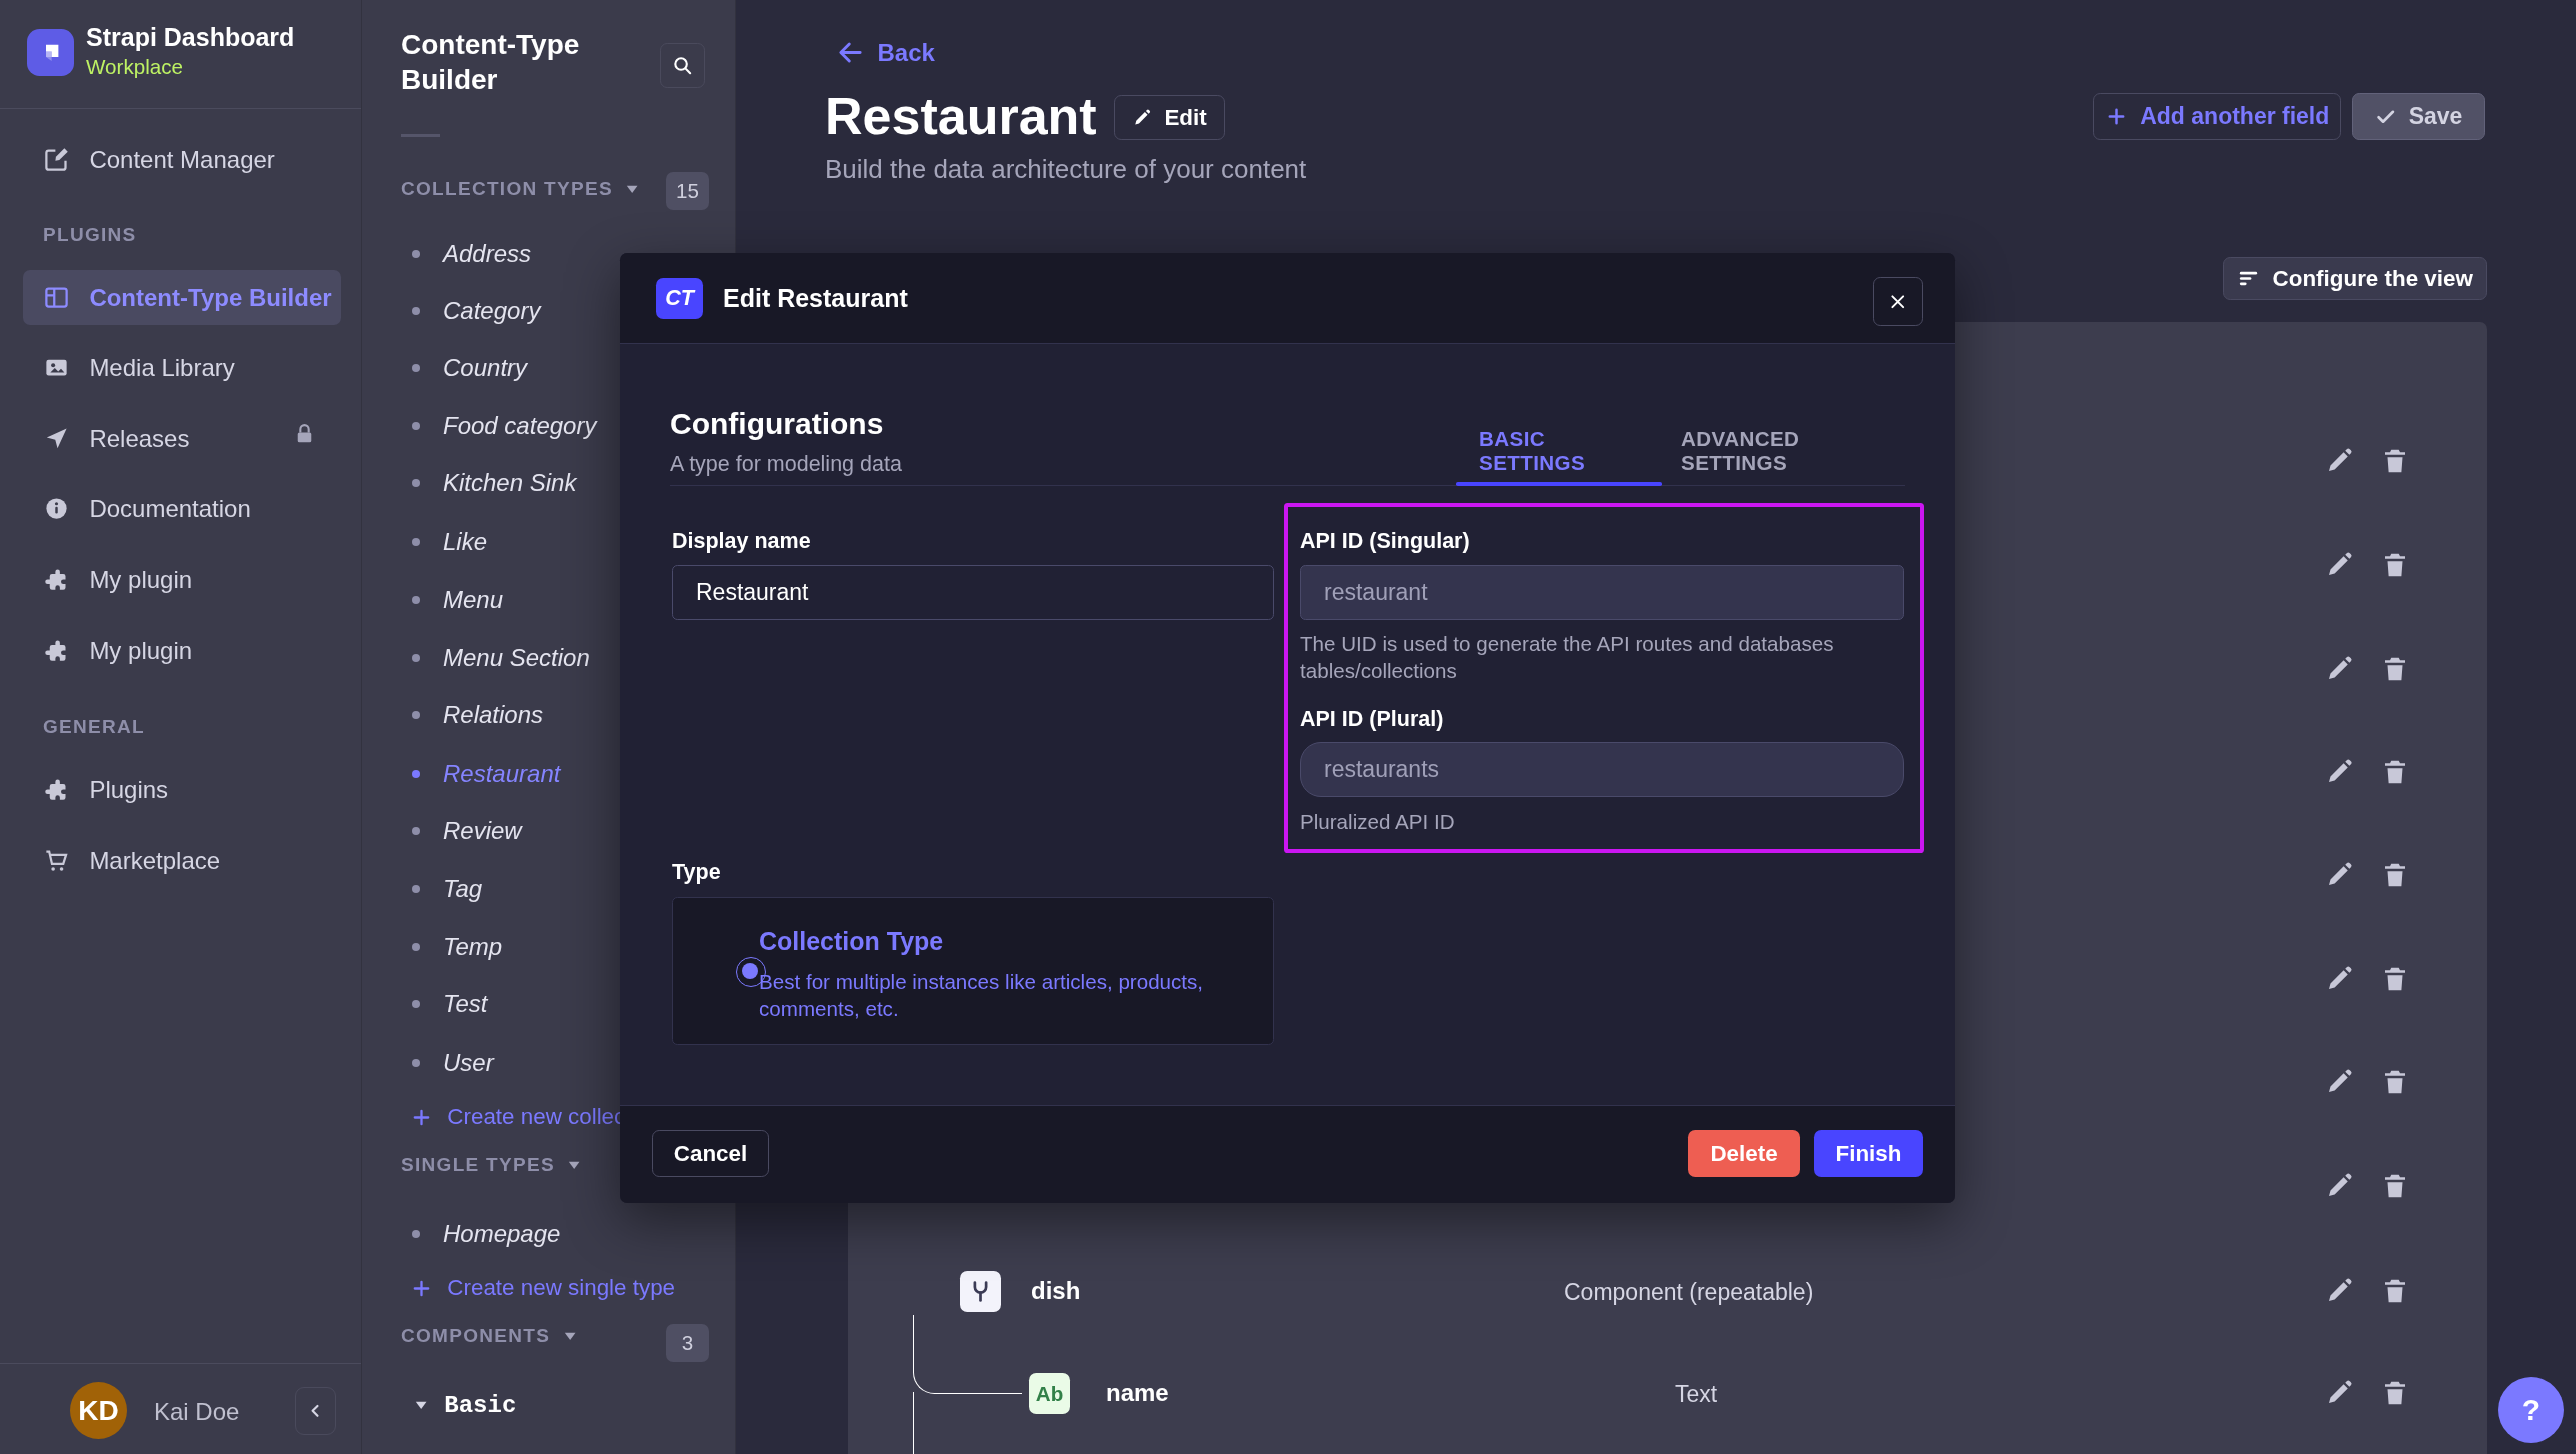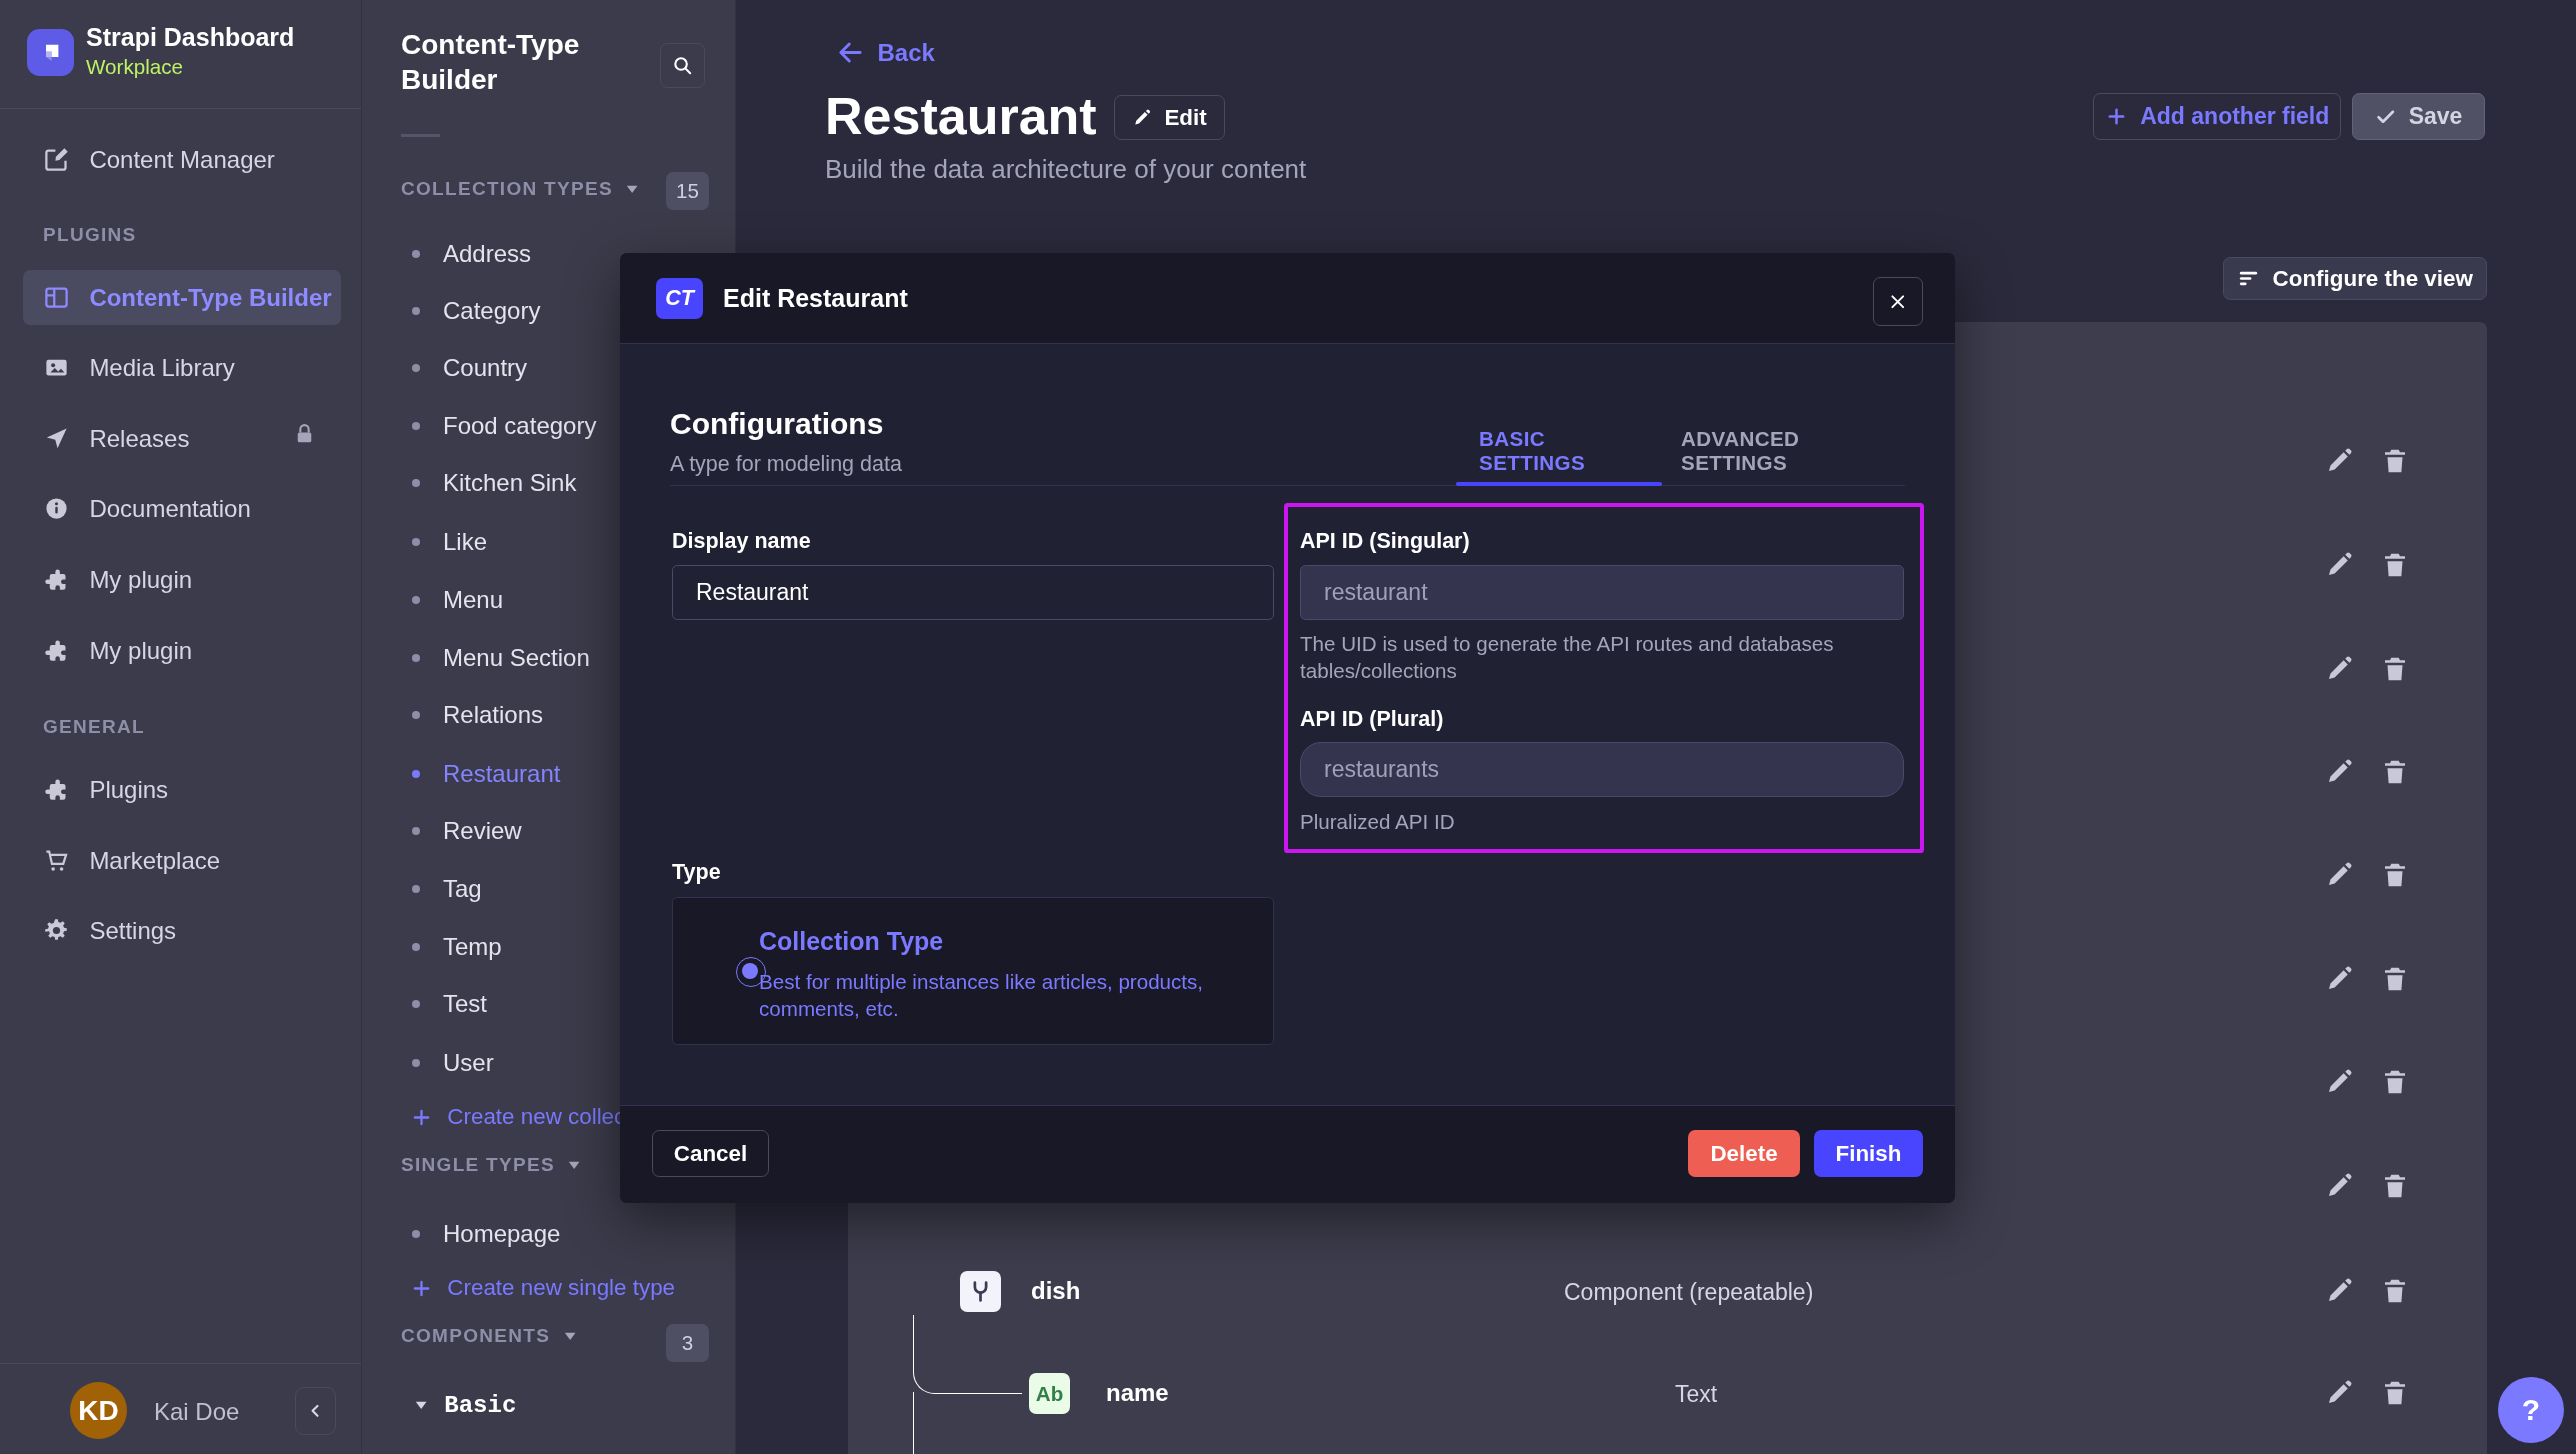--- a/index.html
+++ b/index.html
@@ -29,21 +29,21 @@
   
   .sb2{left:361px;top:0;width:375px;height:1454px;background:#3b3b4b;z-index:10;
        border-left:0.9px solid #32323f;border-right:0.9px solid #32323f;}
   .sb2-title{left:39px;top:27px;width:233px;font-size:28px;font-weight:bold;line-height:35px;}
   .search-btn{left:298px;top:43px;width:45px;height:45px;border:0.9px solid #4a4a5c;border-radius:7.2px;
               display:flex;align-items:center;justify-content:center;}
   .mini-div{left:39px;top:134px;width:39px;height:2.7px;background:#55556a;}
   .sb2 .sec-h{left:39px;display:flex;align-items:center;gap:12.5px;}
   .badge{width:43px;height:38px;border-radius:7.2px;background:#4f4f63;color:#cfcfdd;font-size:20.6px;
          display:flex;align-items:center;justify-content:center;}
-  .ct-item{left:50px;height:57px;display:flex;align-items:center;gap:23px;font-size:24px;color:#e4e4ef;}
+  .ct-item{left:50px;height:57px;display:flex;align-items:center;gap:23px;font-size:24px;color:#e4e4ef;font-style:italic;}
   .ct-item .dot{width:8px;height:8px;border-radius:50%;background:#8e8ea9;flex:none;}
   .ct-item.active{color:#8584ff;}
   .ct-item.active .dot{background:#7b79ff;}
   .create-link{left:48px;height:50px;display:flex;align-items:center;gap:14.3px;font-size:22.4px;color:#7b79ff;white-space:nowrap;}
   .grp-item{left:52px;height:57px;display:flex;align-items:center;gap:16px;font-size:24px;font-weight:bold;color:#fff;}
 
   
   .panel{left:848px;top:322px;width:1639px;height:1132px;background:#3d3d4e;border-radius:7.2px 7.2px 0 0;z-index:1;}
   .row-div{background:#50505f;height:0.9px;}
   .back{left:836px;top:38px;display:flex;align-items:center;gap:12.5px;font-size:24px;font-weight:600;color:#7b79ff;z-index:2;}
@@ -384,29 +384,20 @@
       <span>
           <svg width="27" height="27" viewBox="0 0 24 24" fill="none" stroke="#c9c9d8" stroke-width="2">
             <path d="M3 4h2.5L8 15h10l2.5-8H6"></path>
             <circle cx="9" cy="19.5" r="1.6" fill="#c9c9d8" stroke="none"></circle>
             <circle cx="16.5" cy="19.5" r="1.6" fill="#c9c9d8" stroke="none"></circle>
           </svg>
         </span>
       <span>Marketplace</span>
     </div>
 
-    <div class="a nav-item" style="top:902px;">
-      <span>
-          <svg width="27" height="27" viewBox="0 0 24 24" fill="#c9c9d8">
-            <path d="M10.8 2h2.4l.4 2.4 2 .8 2-1.4 1.7 1.7-1.4 2 .8 2 2.4.4v2.4l-2.4.4-.8 2 1.4 2-1.7 1.7-2-1.4-2 .8-.4 2.4h-2.4l-.4-2.4-2-.8-2 1.4-1.7-1.7 1.4-2-.8-2L2 13.2v-2.4l2.4-.4.8-2-1.4-2L5.5 4.7l2 1.4 2-.8L10.8 2z"></path>
-            <circle cx="12" cy="12" r="3.2" fill="#3b3b4b"></circle>
-          </svg>
-        </span>
-      <span>Settings</span>
-    </div>
 
     <div class="a divider" style="top:1363px;"></div>
     <div class="a avatar">KD</div>
     <div class="a uname">Kai Doe</div>
     <div class="a collapse">
       <span>
           <svg width="19.7" height="19.7" viewBox="0 0 24 24" fill="none">
             <path d="M14 6l-6 6 6 6" stroke="#d6d6e4" stroke-width="2.6" stroke-linecap="round" stroke-linejoin="round"></path>
           </svg>
         </span>

